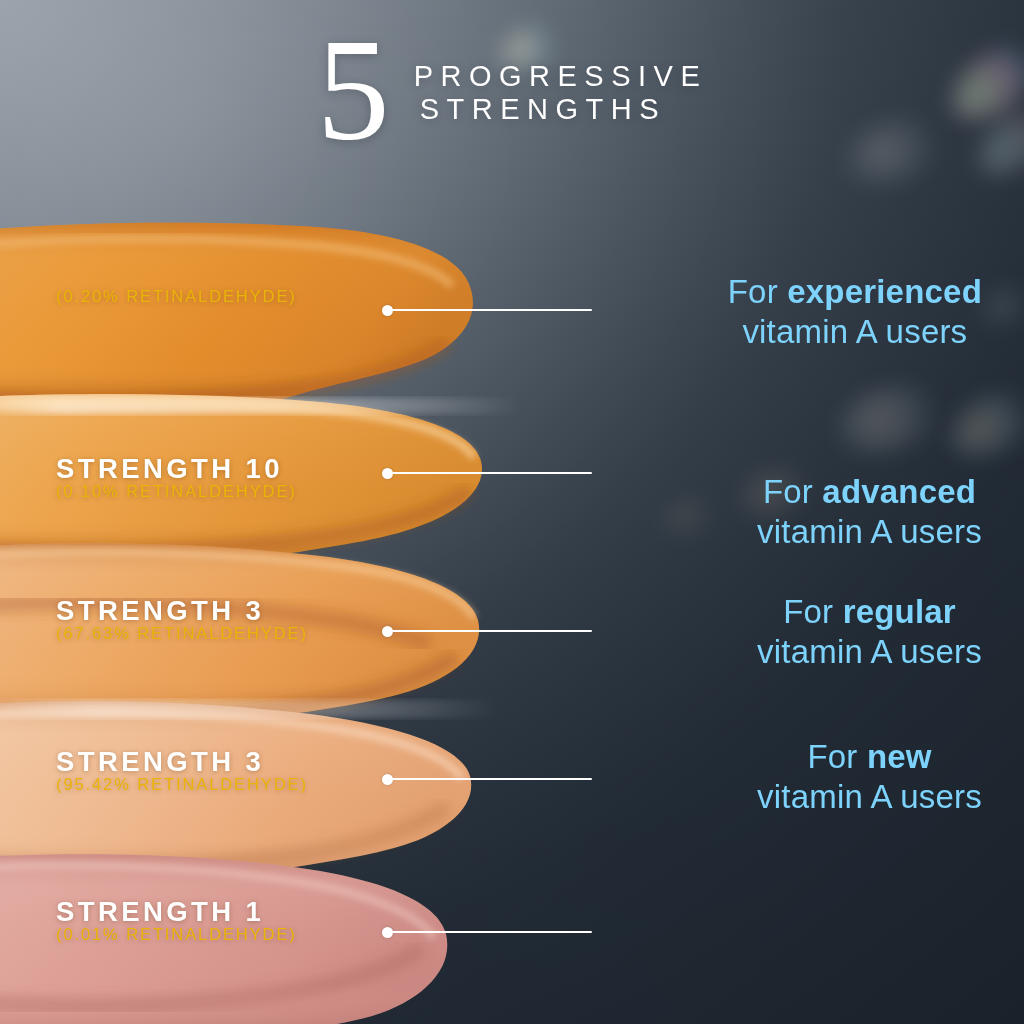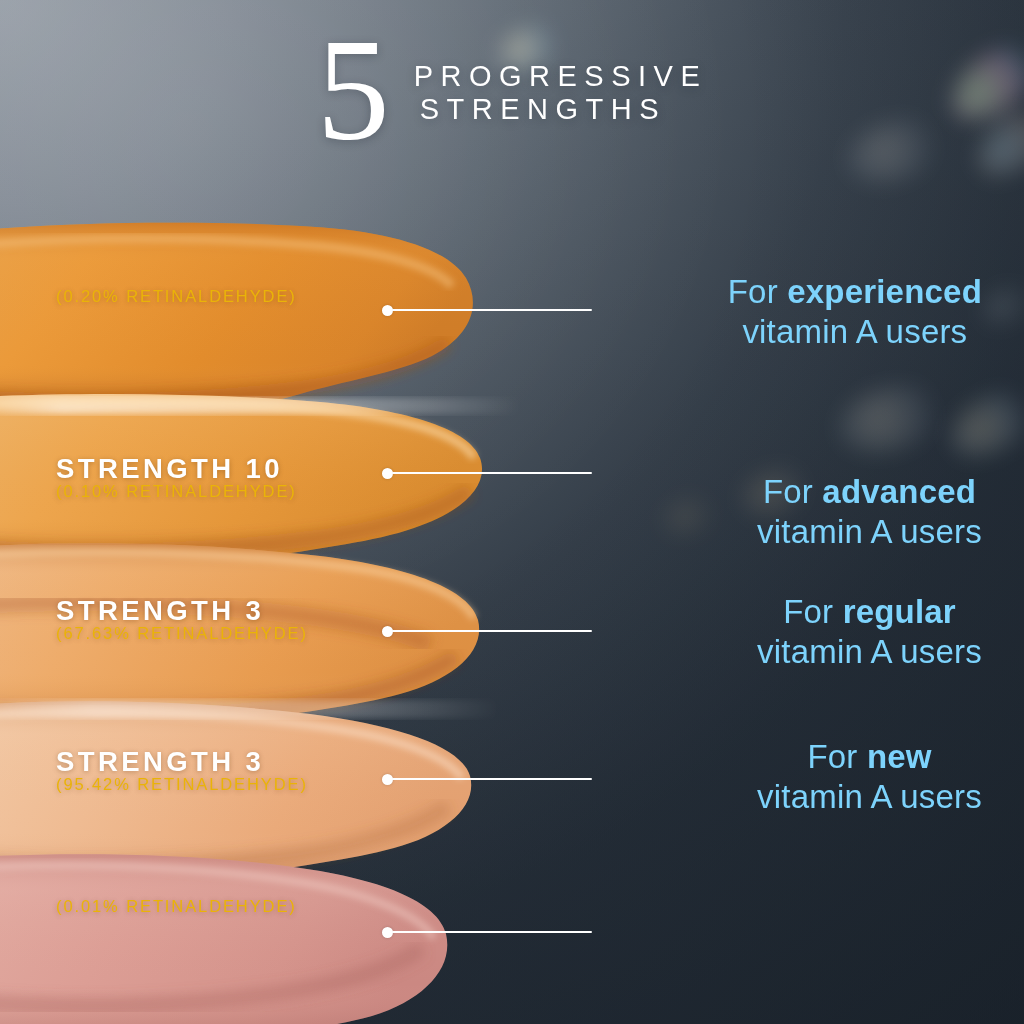--- a/index.html
+++ b/index.html
@@ -305,20 +305,21 @@
   <div class="conn" style="left:382px;top:772px;width:210px;">
     <span class="dot"></span>
     <span class="bar"></span>
   </div>
   <div class="desc" style="top:737px;">
     <div class="ln"><span>For </span><b>new</b><span></span></div>
     <div class="ln">vitamin A users</div>
   </div>
 
   <div class="slabel" style="top:898px;">
+    <div class="name">STRENGTH 1</div>
     <div class="pct">(0.01% RETINALDEHYDE)</div>
   </div>
   <div class="conn" style="left:382px;top:925px;width:210px;">
     <span class="dot"></span>
     <span class="bar"></span>
   </div>
 
 </div>
 
 </body></html>

